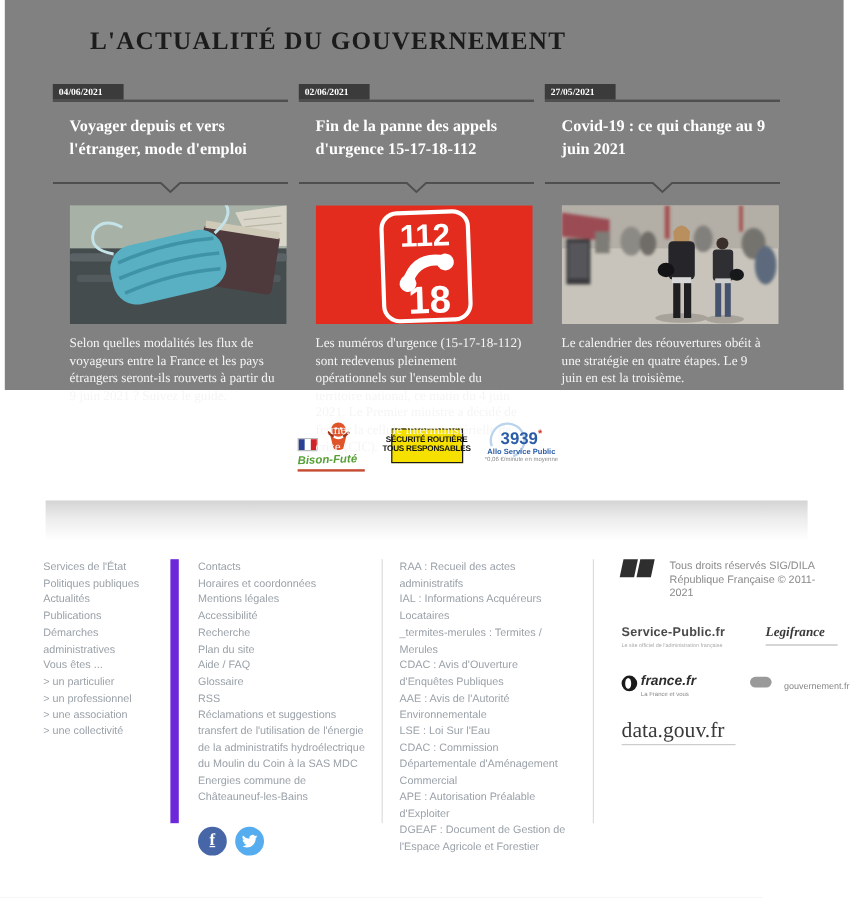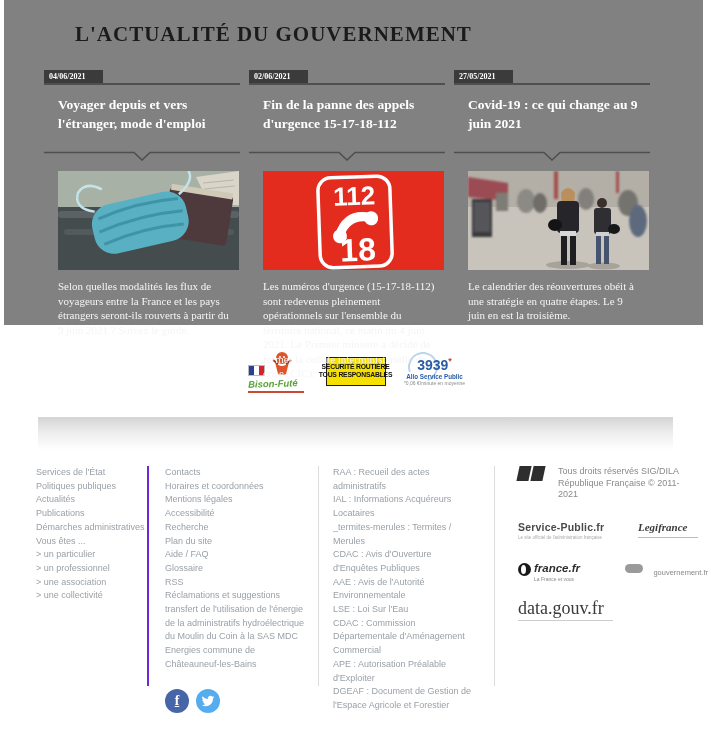--- a/index.html
+++ b/index.html
@@ -48,21 +48,21 @@
   .allo-label { font-size:6.3px; font-weight:bold; color:#2a5ca8; z-index:1; white-space:nowrap; }
   .allo-note { font-size:5px; color:#8a8a8a; z-index:1; white-space:nowrap; }
 
   
   .gradient-strip { margin:0 38px; width:635px; height:33px; background:linear-gradient(180deg,#d4d4d4 0%,#ececec 45%,#ffffff 100%); border-radius:0 0 3px 3px; }
 
   
   footer { display:flex; margin:16px 0 0 36px; height:220px; }
   .fcol { height:100%; }
   .fcol a { display:block; font-size:9px; line-height:13.7px; color:#9aa1a8; text-decoration:none; }
-  .col-nav { width:113px; border-right:2px solid #6d28d9; }
+  .col-nav { width:113px; border-right:7px solid #6d28d9; }
   .col-info { width:170px; border-right:1px solid #dcdcdc; padding-left:16px; padding-right:6px; }
   .col-acronyms { width:176px; border-right:1px solid #dcdcdc; padding-left:14px; padding-right:20px; }
   .col-legal { width:208px; padding-left:23px; color:#808080; }
   .legal-row1 { display:flex; gap:6px; }
   .marianne { width:34px; height:24px; flex:0 0 auto; }
   .marianne .bars { display:flex; gap:2px; height:15px; }
   .marianne .bars i { width:12px; background:#2e2e2e; transform:skewX(-12deg); }
   .marianne .strip { height:7px; background:#111; margin-top:2px; }
   .copyright { font-size:9px; line-height:11.5px; color:#8a8a8a; width:132px; }
   .legal-row2 { display:flex; justify-content:space-between; margin-top:16px; align-items:flex-start; width:180px; }

